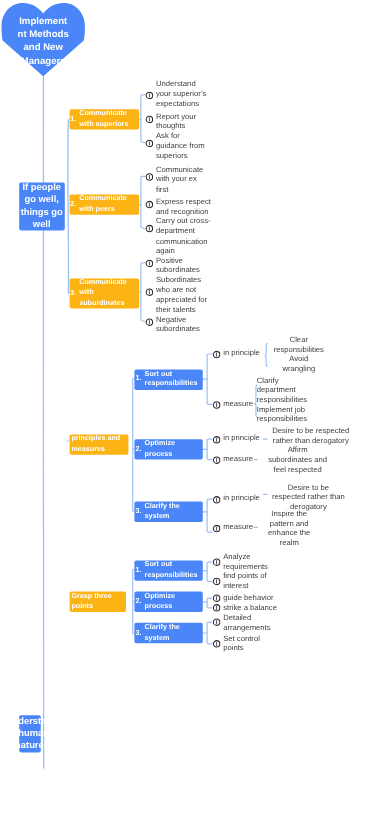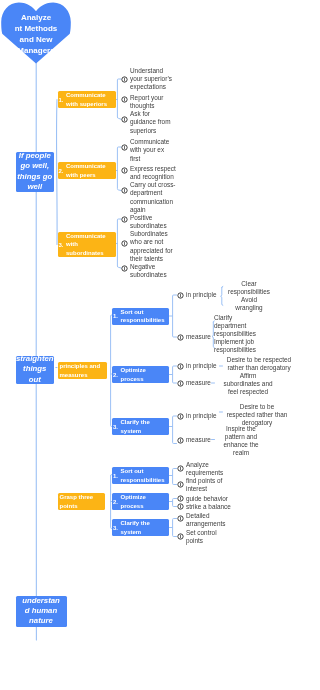--- a/index.html
+++ b/index.html
@@ -12,21 +12,21 @@
   .heart{position:absolute;left:1px;top:2px;width:72px;height:64px;}
   .heart svg{display:block;}
   .heart-label{position:absolute;left:3px;top:10px;width:64px;text-align:center;
      color:#fff;font-size:8.0px;font-weight:bold;line-height:11px;letter-spacing:0px;
      white-space:pre-line;}
 
   
   .b1{position:absolute;background:#4a86f7;border-radius:1.5px;color:#fff;
       font-size:7.8px;font-weight:bold;line-height:10.2px;text-align:center;
       display:flex;align-items:center;justify-content:center;box-sizing:border-box;
-      white-space:pre-line;font-style:italic;}
+      white-space:pre-line;}
 
   
   .y2{position:absolute;background:#fcb415;border-radius:1.5px;color:#fff;
       font-size:6.0px;font-weight:bold;line-height:8.4px;box-sizing:border-box;
       display:flex;align-items:center;}
   .y2 .num{position:absolute;left:1px;top:50%;transform:translateY(-50%);}
   .y2 .txt{flex:1 1 auto;text-align:left;white-space:pre-line;padding-left:8.5px;}
 
   
   .b3{position:absolute;background:#4a86f7;border-radius:1.5px;color:#fff;
@@ -90,34 +90,31 @@
       <path d="M169 501.5 L172.6 501.5"></path>
       <path d="M176.5 518.5 L173.6 518.5 Q172.6 518.5 172.6 519.5 L172.6 535.5 Q172.6 536.5 173.6 536.5 L176.5 536.5"></path>
       <path d="M169 527.5 L172.6 527.5"></path>
     </g>
   </svg>
 
   <div class="heart">
     <svg width="72" height="64" viewBox="0 0 72 64">
       <path d="M35 61.5 L1.2 31.8 C0.4 28.2 0.2 24.4 0.2 20.0 C0.2 9.0 7.8 0.4 17.8 0.4 C26.5 0.4 32.2 5.2 35 9.3 C37.8 5.2 43.5 0.4 52.2 0.4 C62.2 0.4 69.8 9.0 69.8 20.0 C69.8 24.4 69.6 28.2 68.8 31.8 Z" fill="#4a86f7"></path>
     </svg>
-    <div class="heart-label">Analyze
+    <div class="heart-label">Implement
 nt Methods
 and New
 Managers</div>
   </div>
 
   <div class="b1" style="left:15.5px;top:151.5px;width:38.5px;height:40px;"><span>If people
 go well,
 things go
 well</span></div>
-  <div class="b1" style="left:15.5px;top:355.5px;width:38.5px;height:28px;"><span>straighten
-things
-out</span></div>
-  <div class="b1" style="left:15.5px;top:595.5px;width:51px;height:31px;"><span>understan
+  <div class="b1" style="left:15.5px;top:595.5px;width:18px;height:31px;"><span>understan
 d human
 nature</span></div>
 
   <div class="y2" style="left:57.5px;top:91px;width:58.5px;height:17px;">
     <span class="num">1.</span>
     <span class="txt">Communicate
 with superiors</span>
   </div>
   <div class="y2" style="left:57.5px;top:162px;width:58.5px;height:17px;">
     <span class="num">2.</span>

